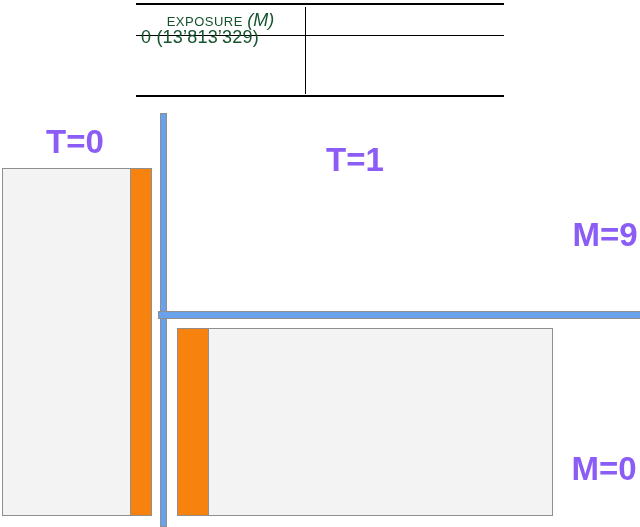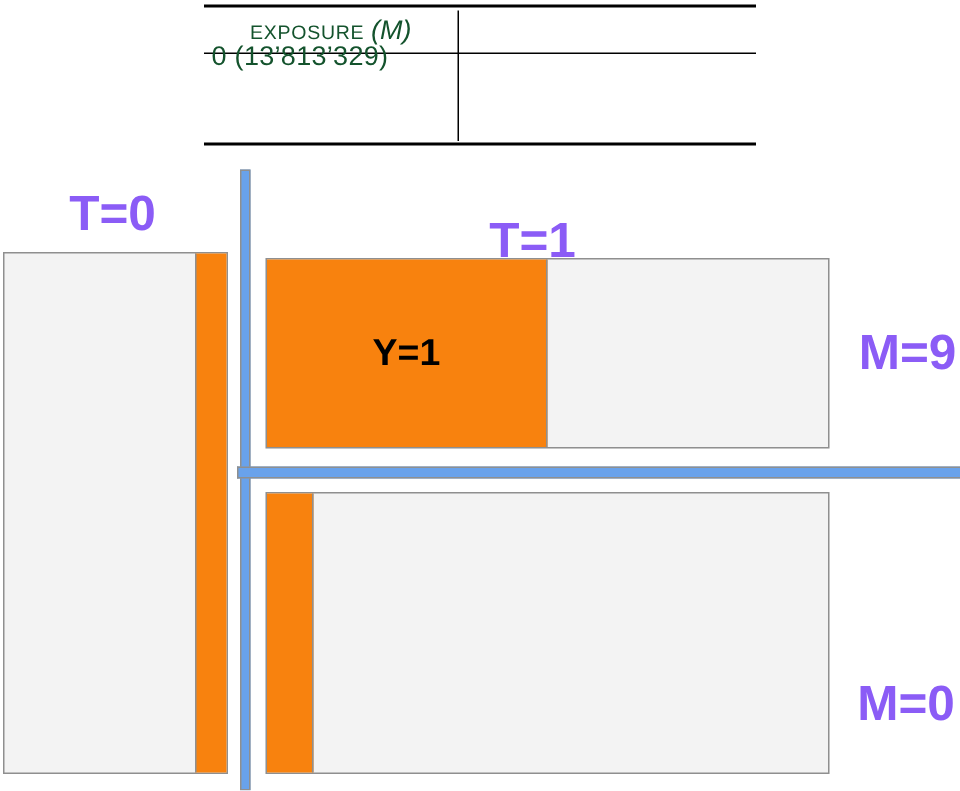--- a/index.html
+++ b/index.html
@@ -113,25 +113,20 @@
     <div id="rule-bottom" class="rule"></div>
     <div id="col-divider"></div>
   </div>
 
   <div id="left-rect" class="mrect">
     <div id="left-orange" class="orange-fill"></div>
   </div>
 
   <div id="vbar"></div>
 
-  <div id="tr-rect" class="mrect">
-    <div id="tr-orange" class="orange-fill">
-      <span id="label-y1">Y=1</span>
-    </div>
-  </div>
 
   <div id="hbar"></div>
 
   <div id="br-rect" class="mrect">
     <div id="br-orange" class="orange-fill"></div>
   </div>
 
   <div id="label-t0" class="mosaic-label">T=0</div>
   <div id="label-t1" class="mosaic-label">T=1</div>
   <div id="label-m1" class="mosaic-label">M=9</div>

